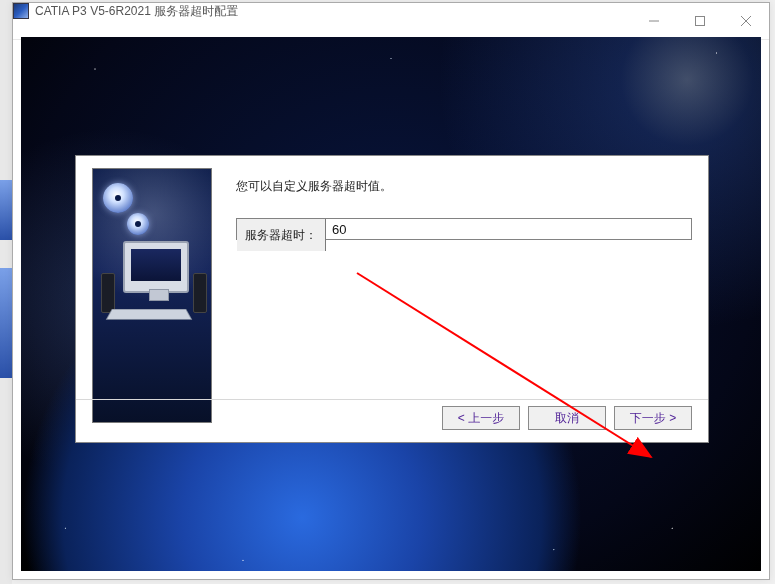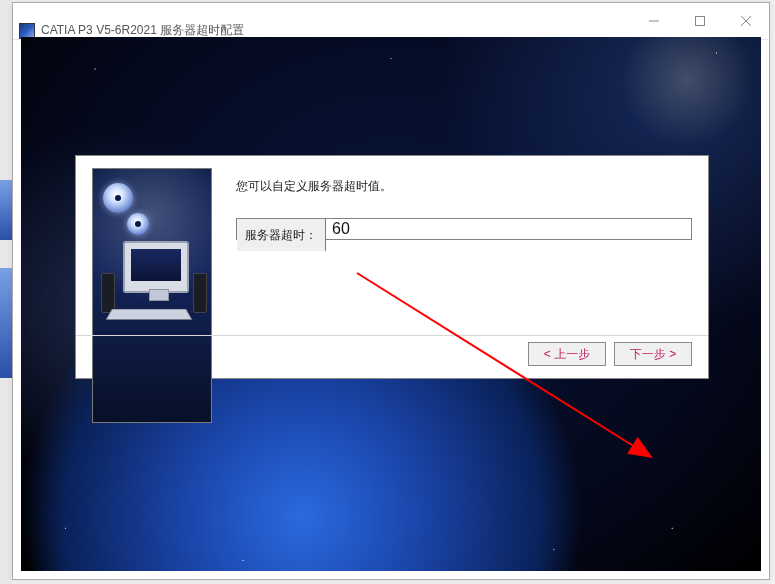--- a/index.html
+++ b/index.html
@@ -14,22 +14,21 @@
   .window {
     position: absolute; left: 12px; top: 2px;
     width: 758px; height: 578px;
     border: 1px solid #aaa;
     background: #fff;
     box-shadow: 0 0 8px rgba(0,0,0,0.08);
   }
   .titlebar {
     height: 37px;
     background: #fff;
-    display: flex; align-items: flex-end;
-    padding-left: 6px;
+    display: flex; align-items: flex-start;
     border-bottom: 1px solid #e8e8e8;
   }
   .titlebar .app-icon {
     width: 16px; height: 16px; margin-right: 6px;
     background: linear-gradient(135deg,#1a3a7a 0%,#2a5cc0 50%,#8faee8 100%);
     border: 1px solid #334;
   }
   .titlebar .title-text { color: #555; }
   .titlebar .spacer { flex: 1; }
   .win-btns { display: flex; height: 100%; }
@@ -56,21 +55,21 @@
       radial-gradient(1px 1px at 10% 6%, #fff, transparent),
       radial-gradient(1px 1px at 72% 96%, #cde, transparent),
       radial-gradient(1px 1px at 88% 92%, #fff, transparent),
       radial-gradient(1px 1px at 6% 92%, #cde, transparent),
       radial-gradient(1px 1px at 94% 3%, #fff, transparent),
       radial-gradient(1px 1px at 50% 4%, #cde, transparent),
       radial-gradient(1px 1px at 30% 98%, #fff, transparent);
   }
   .dialog {
     position: absolute; left: 54px; top: 118px;
-    width: 634px; height: 224px;
+    width: 634px; height: 288px;
     background: #fff;
     border: 1px solid #888;
     z-index: 2;
   }
   .dlg-body { position: absolute; inset: 12px 16px 48px 16px; }
   .side-img {
     position: absolute; left: 0; top: 0;
     width: 120px; height: 255px;
     border: 1px solid #7a7a7a;
     background:
@@ -128,35 +127,35 @@
     background: #fff;
   }
   .field-label {
     padding: 16px 8px; display:flex; align-items:center;
     color:#222; border-right: 1px solid #7a7a7a;
     background: #efefef;
   }
   .field-input {
     flex: 0 0 162px;
     border: none; outline: none;
-    padding: 0 6px; font-size: 16px;
+    padding: 0 6px; font-size: 13px;
     font-family: inherit;
     color:#111;
     border-right:1px solid #fff;
   }
   .dlg-buttons {
     position: absolute; right: 16px; bottom: 12px;
     display: flex; gap: 8px;
   }
   .btn {
     min-width: 78px; height: 24px;
     background: #f0f0f0;
     border: 1px solid #8a8a8a;
     font-size: 12px; font-family: inherit;
-    color: #be185d;
+    color: #4c1d95;
     padding: 0 10px;
     cursor: pointer;
   }
   .divider {
     position:absolute; left:0; right:0; bottom:42px;
     border-top:1px solid #d8d8d8;
   }
   .arrow {
     position:absolute; z-index:3; pointer-events:none;
   }
@@ -221,20 +220,21 @@
             <div class="field-label">服务器超时：</div>
             <input class="field-input" type="text" value="60" style="">
           </div>
         </div>
       </div>
 
       <div class="divider"></div>
 
       <div class="dlg-buttons">
         <button class="btn">&lt; 上一步</button>
+        <button class="btn">取消</button>
         <button class="btn">下一步 &gt;</button>
       </div>
     </div>
 
     <svg class="arrow" style="left:330px;top:230px" width="350" height="220">
       <defs>
         <marker id="ah" markerWidth="12" markerHeight="10" refX="11" refY="5" orient="auto">
           <path d="M0,0 L12,5 L0,10 Z" fill="#ff0000"></path>
         </marker>
       </defs>

